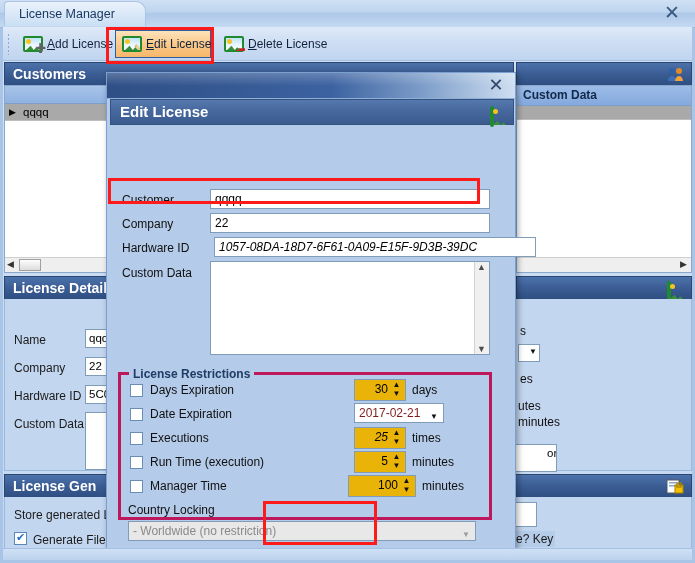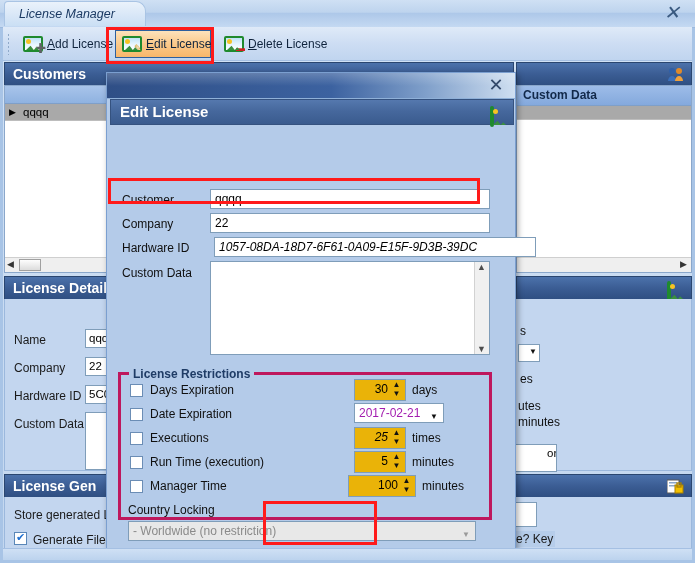--- a/index.html
+++ b/index.html
@@ -28,21 +28,20 @@
     background: linear-gradient(to bottom, #d2e2f5 0%, #c3d7ef 100%);
   }
 
   
   .main-titlebar {
     position: absolute;
     left: 0; top: 0;
     width: 695px; height: 28px;
     background: linear-gradient(to bottom, #cfe0f4 0%, #bed4ee 45%, #aec8e9 50%, #c4d9f2 100%);
     border-bottom: 1px solid #9db9dd;
-    font-style: italic;
   }
   .main-titlebar .title-tab {
     position: absolute;
     left: 4px; top: 1px;
     height: 25px;
     padding: 0 30px 0 14px;
     background: linear-gradient(to bottom, #eaf2fb 0%, #d7e6f7 60%, #cadff4 100%);
     border: 1px solid #a9c4e4;
     border-bottom: none;
     border-radius: 4px 10px 0 0;
@@ -377,21 +376,21 @@
     text-align: center;
   }
   .combo {
     position: absolute;
     height: 20px;
     background: #fff;
     border: 1px solid #7f9db9;
     font-size: 12px;
     line-height: 18px;
     padding-left: 4px;
-    color: #a21caf;
+    color: #7f1d1d;
   }
   .combo::after {
     content: "\25BC";
     position: absolute;
     right: 5px; top: 4px;
     font-size: 8px; color: #111;
   }
   .combo.disabled {
     background: #e8e8e8;
     color: #8a8a8a;

